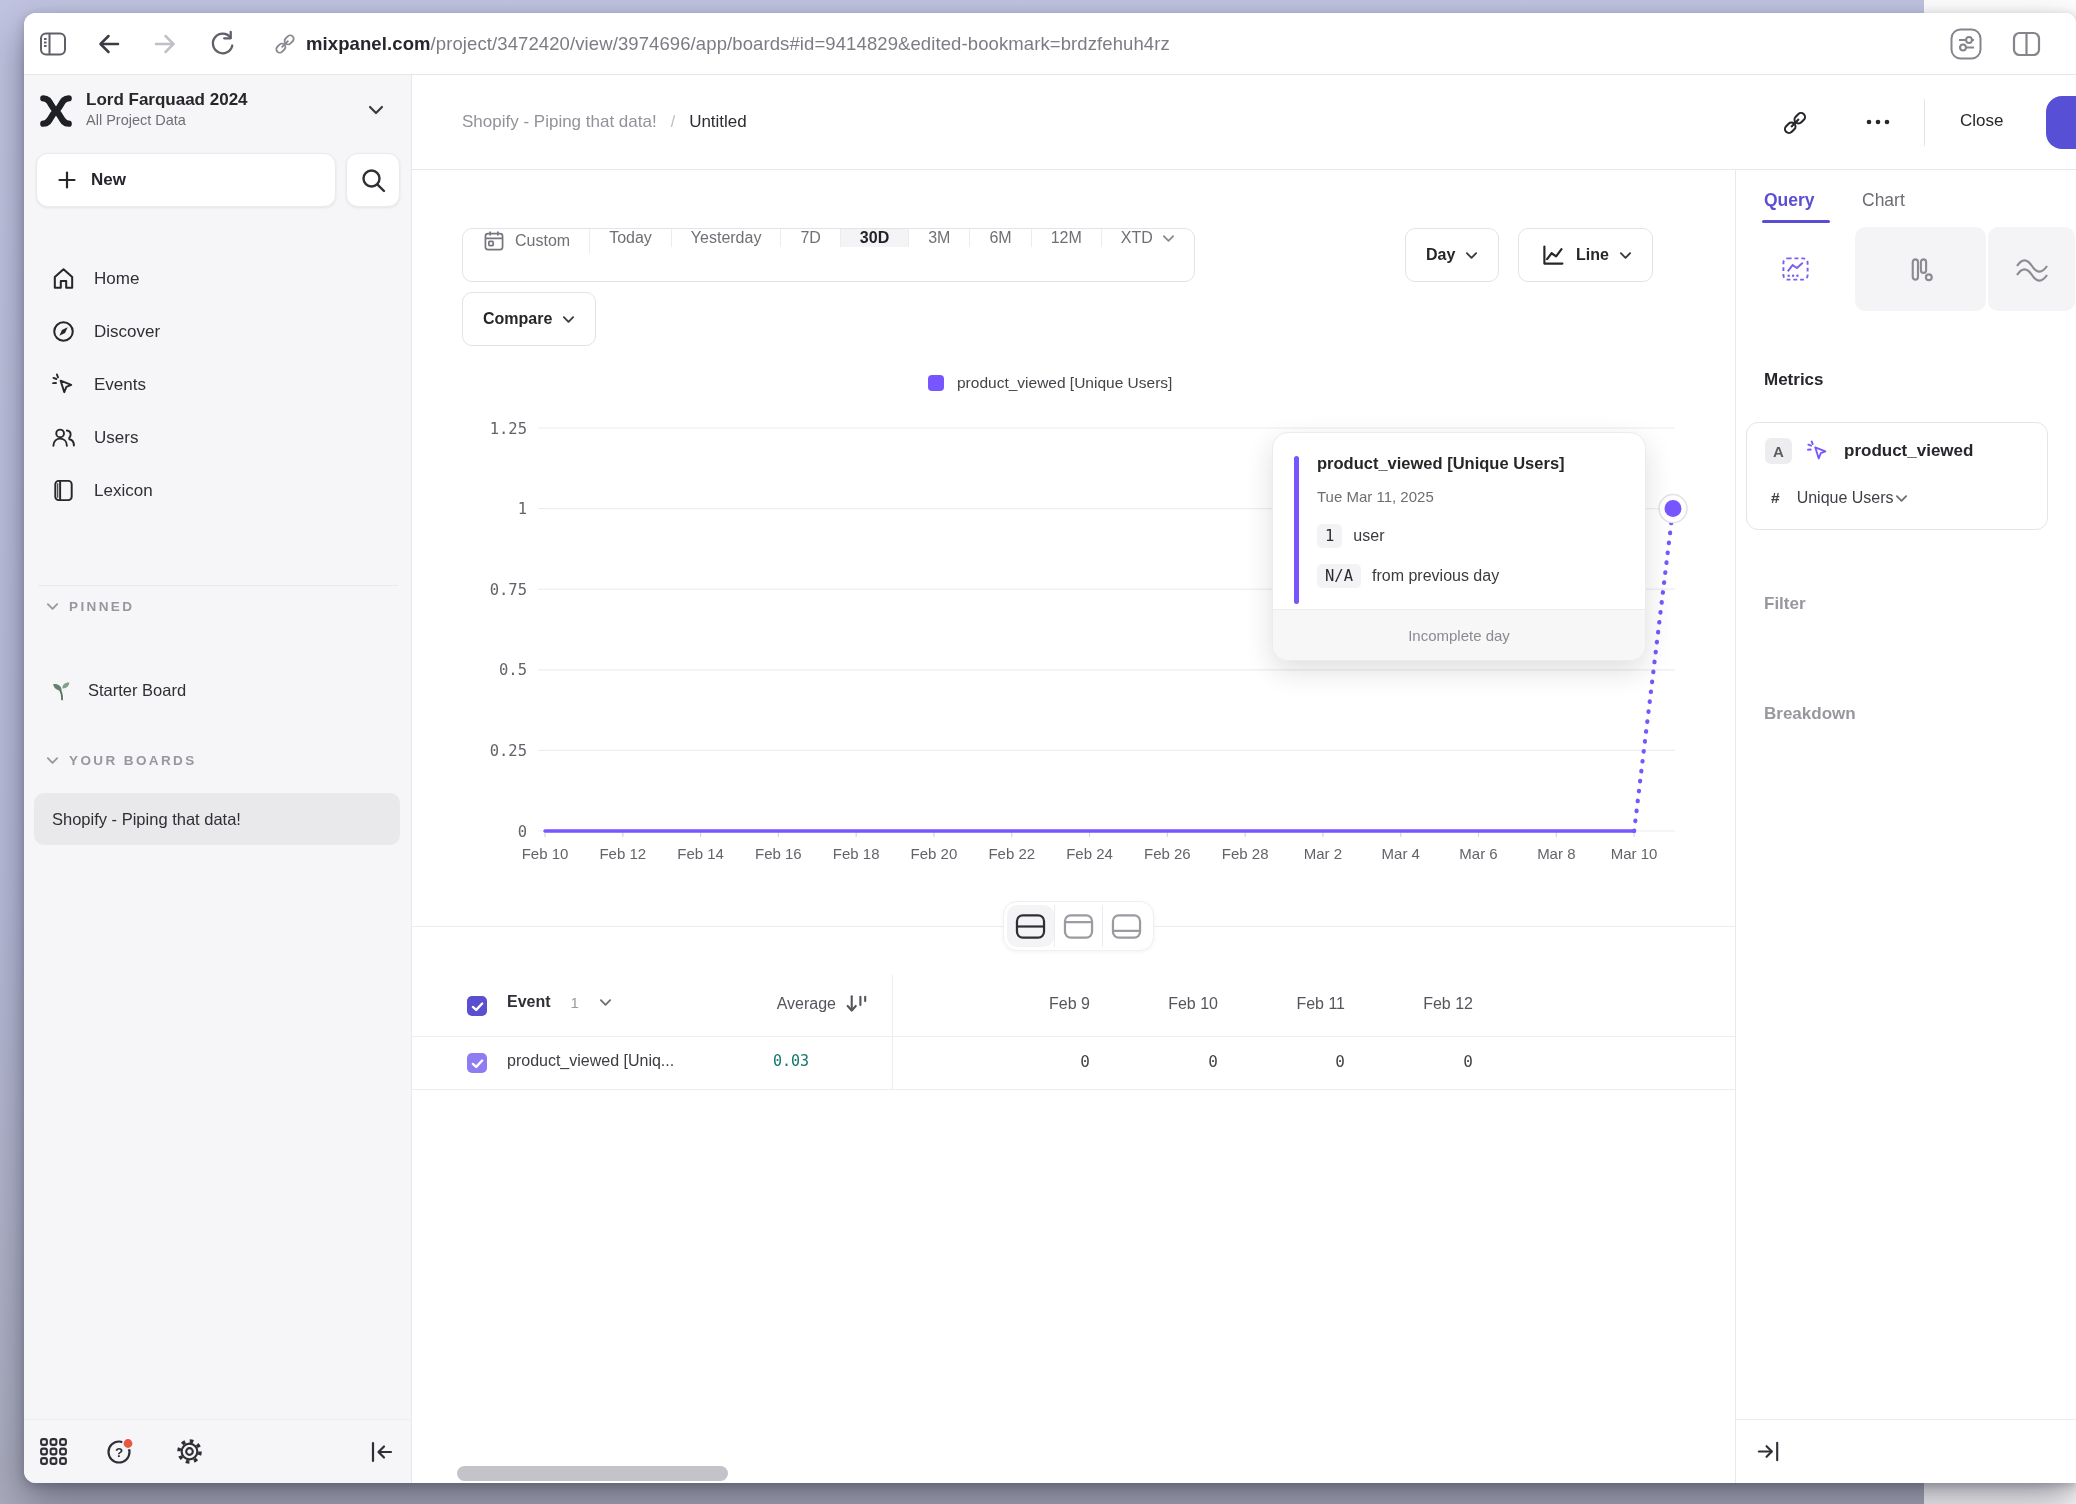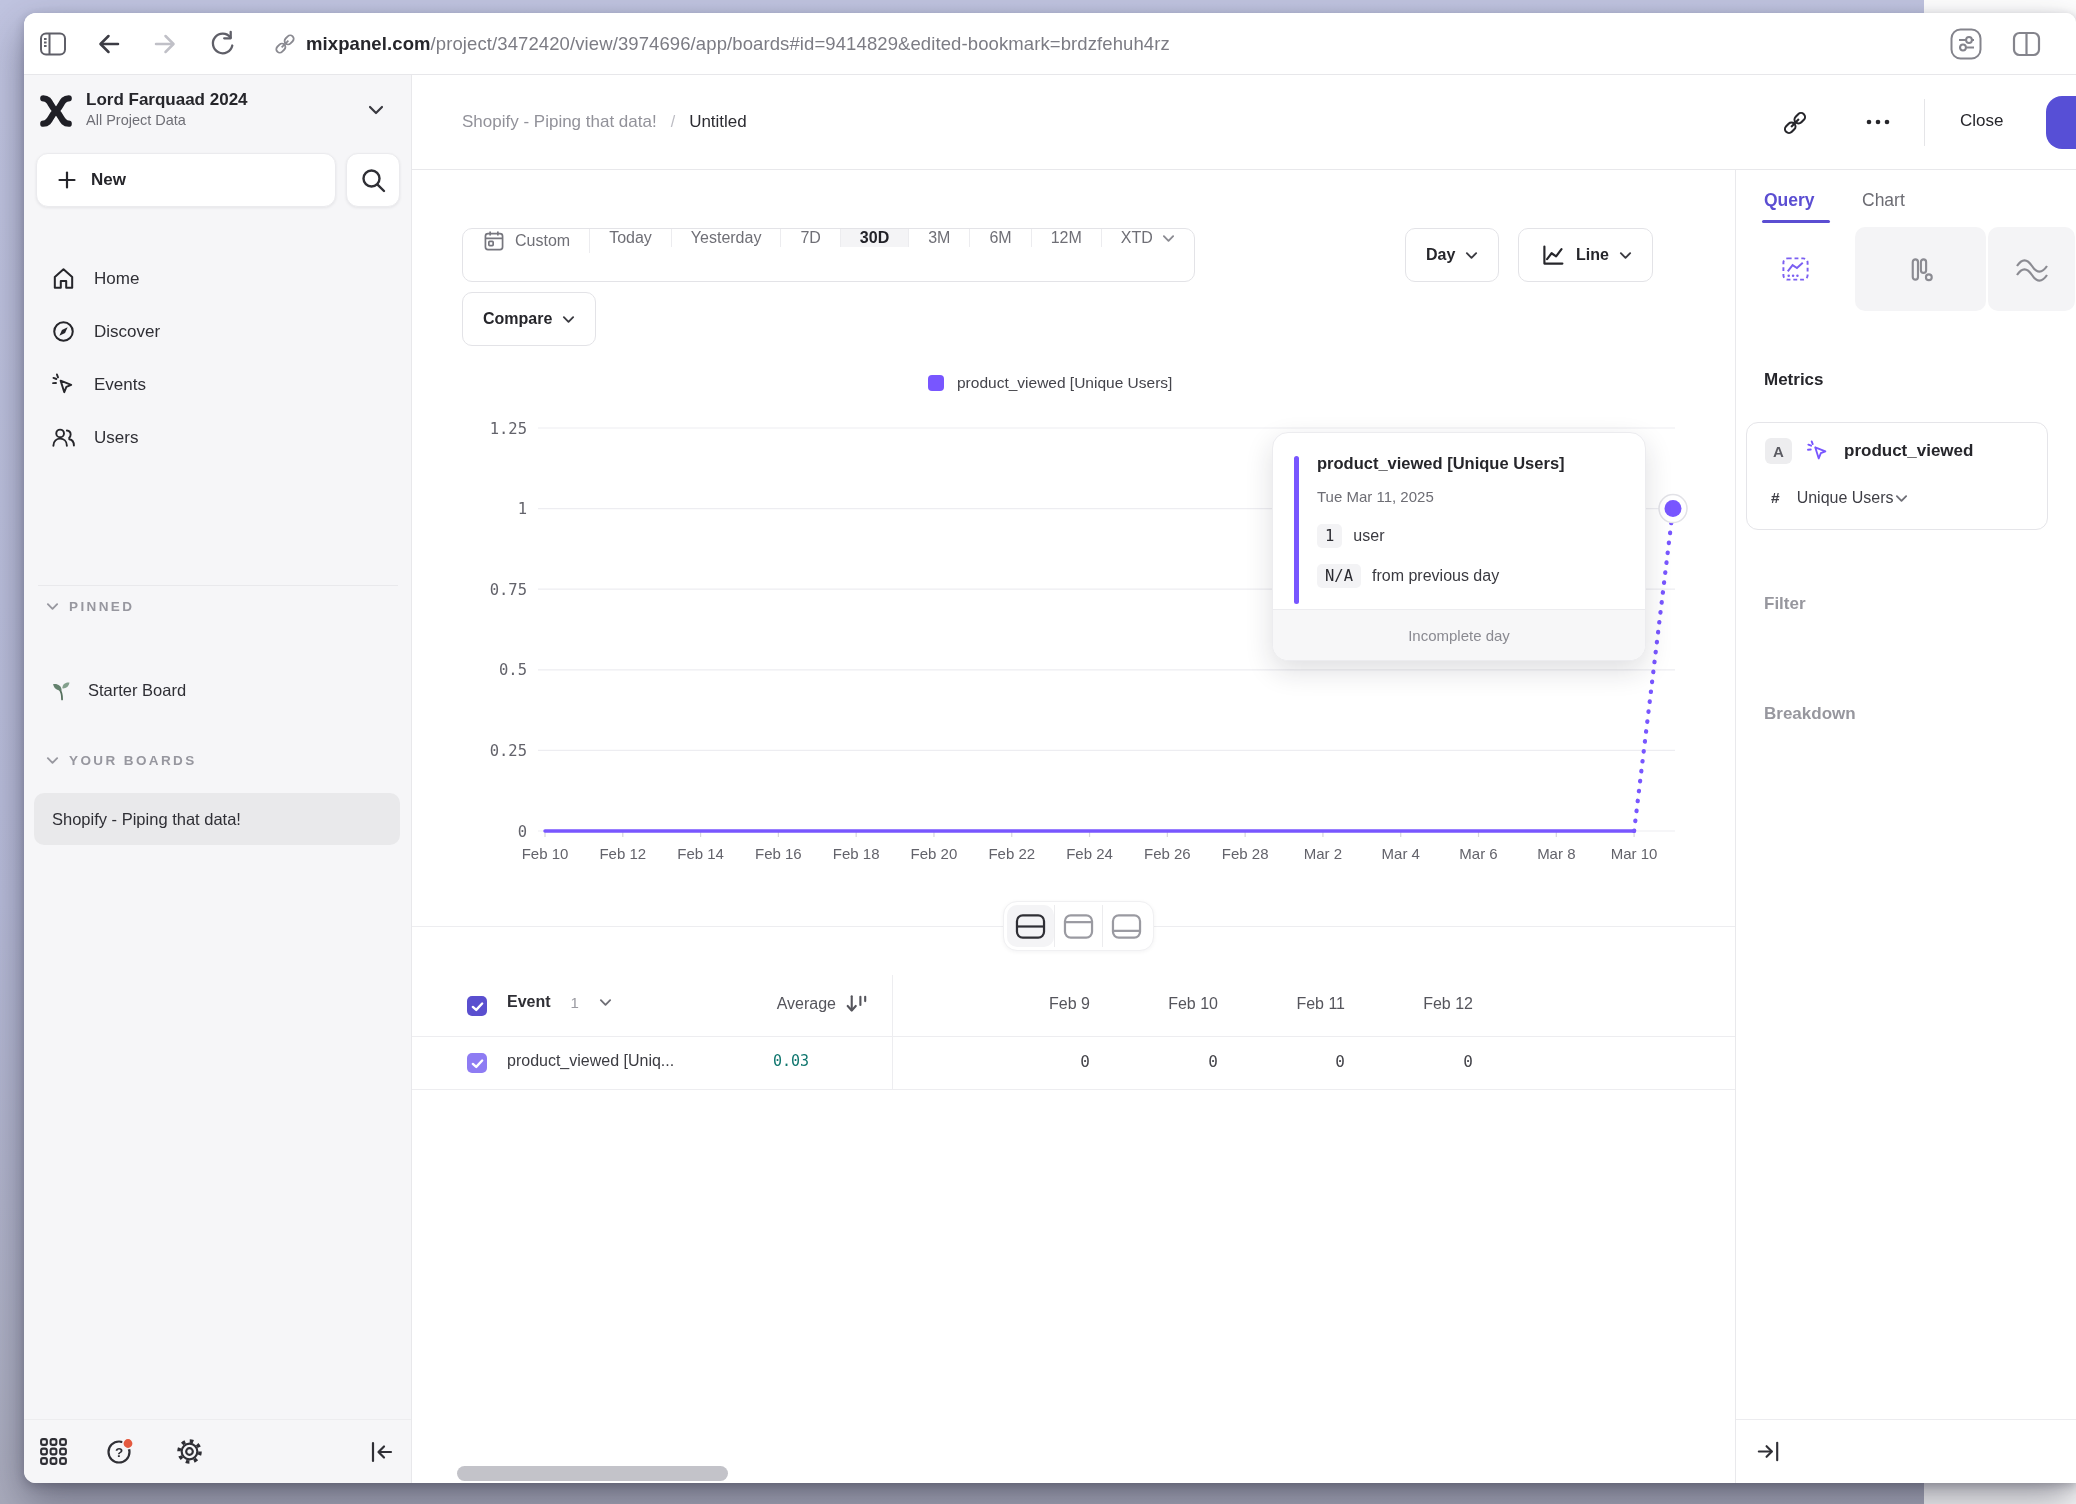--- a/index.html
+++ b/index.html
@@ -217,20 +217,30 @@
           <span>
                 <svg width="27" height="27" viewBox="0 0 28 28" fill="none" stroke="#26262b" stroke-width="2" stroke-linecap="round">
                   <circle cx="10.5" cy="9.8" r="4"></circle>
                   <path d="M3.5 22.5 C3.5 17.5 7 15.2 10.5 15.2 C14 15.2 17.5 17.5 17.5 22.5"></path>
                   <path d="M17.5 6.8 C19.7 7 21.4 8.8 21.4 11 C21.4 12.4 20.8 13.6 19.8 14.4"></path>
                   <path d="M20 15.8 C23 16.4 24.8 18.6 24.8 22.3"></path>
                 </svg>
               </span>
           <span>Users</span>
         </div>
+        <div class="navitem">
+          <span>
+                <svg width="27" height="27" viewBox="0 0 28 28" fill="none" stroke="#26262b" stroke-width="2">
+                  <rect x="5.5" y="4" width="17" height="20" rx="3.5"></rect>
+                  <line x1="10.5" y1="4" x2="10.5" y2="24"></line>
+                  <line x1="8" y1="6.5" x2="8" y2="21.5" stroke-width="1.1"></line>
+                </svg>
+              </span>
+          <span>Lexicon</span>
+        </div>
       </div>
 
       <div class="abs" style="left:14px;top:510px;width:360px;border-top:1px solid #e9e9ec"></div>
 
       <div class="abs sec-h" style="left:22px;top:524px">
         <span>
               <svg width="13" height="9" viewBox="0 0 14 9" fill="none" stroke="#97979f" stroke-width="2" stroke-linecap="round" stroke-linejoin="round">
                 <polyline points="2,2 7,7 12,2"></polyline>
               </svg>
             </span>

